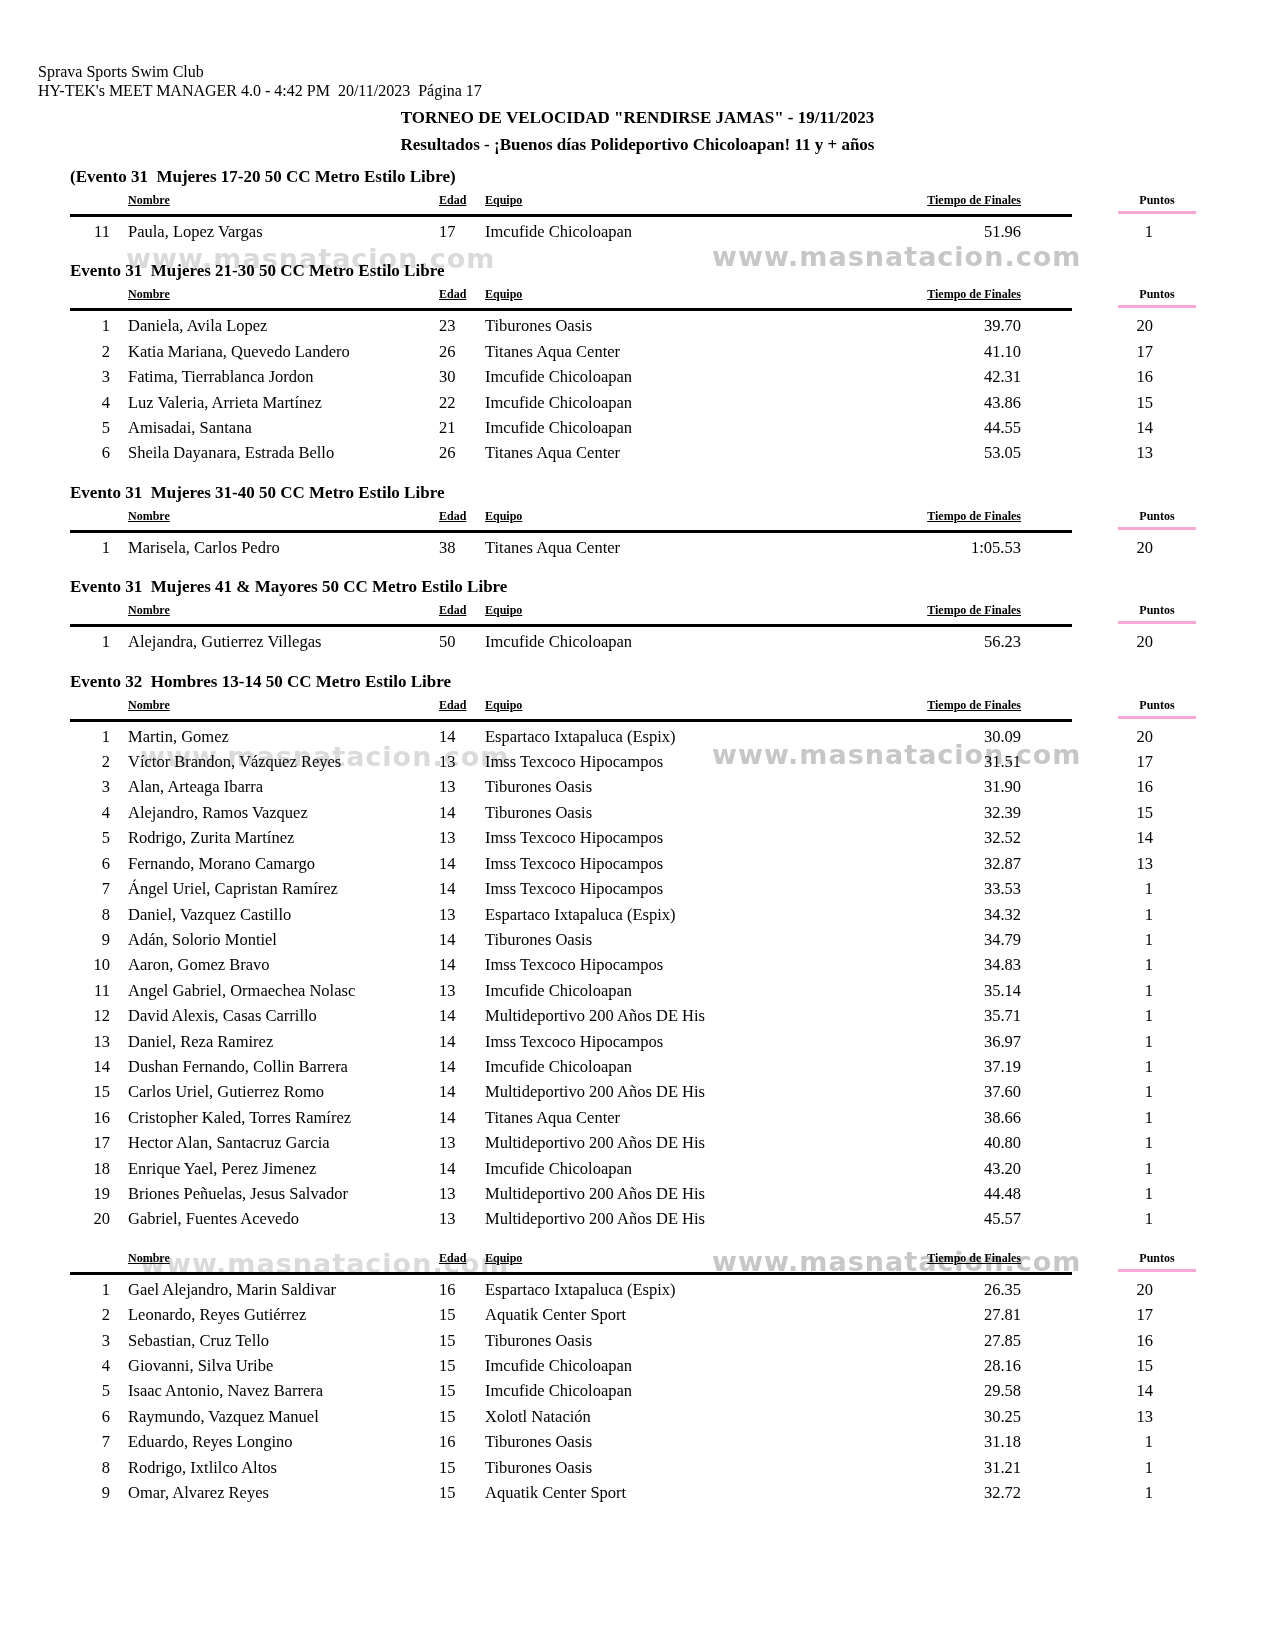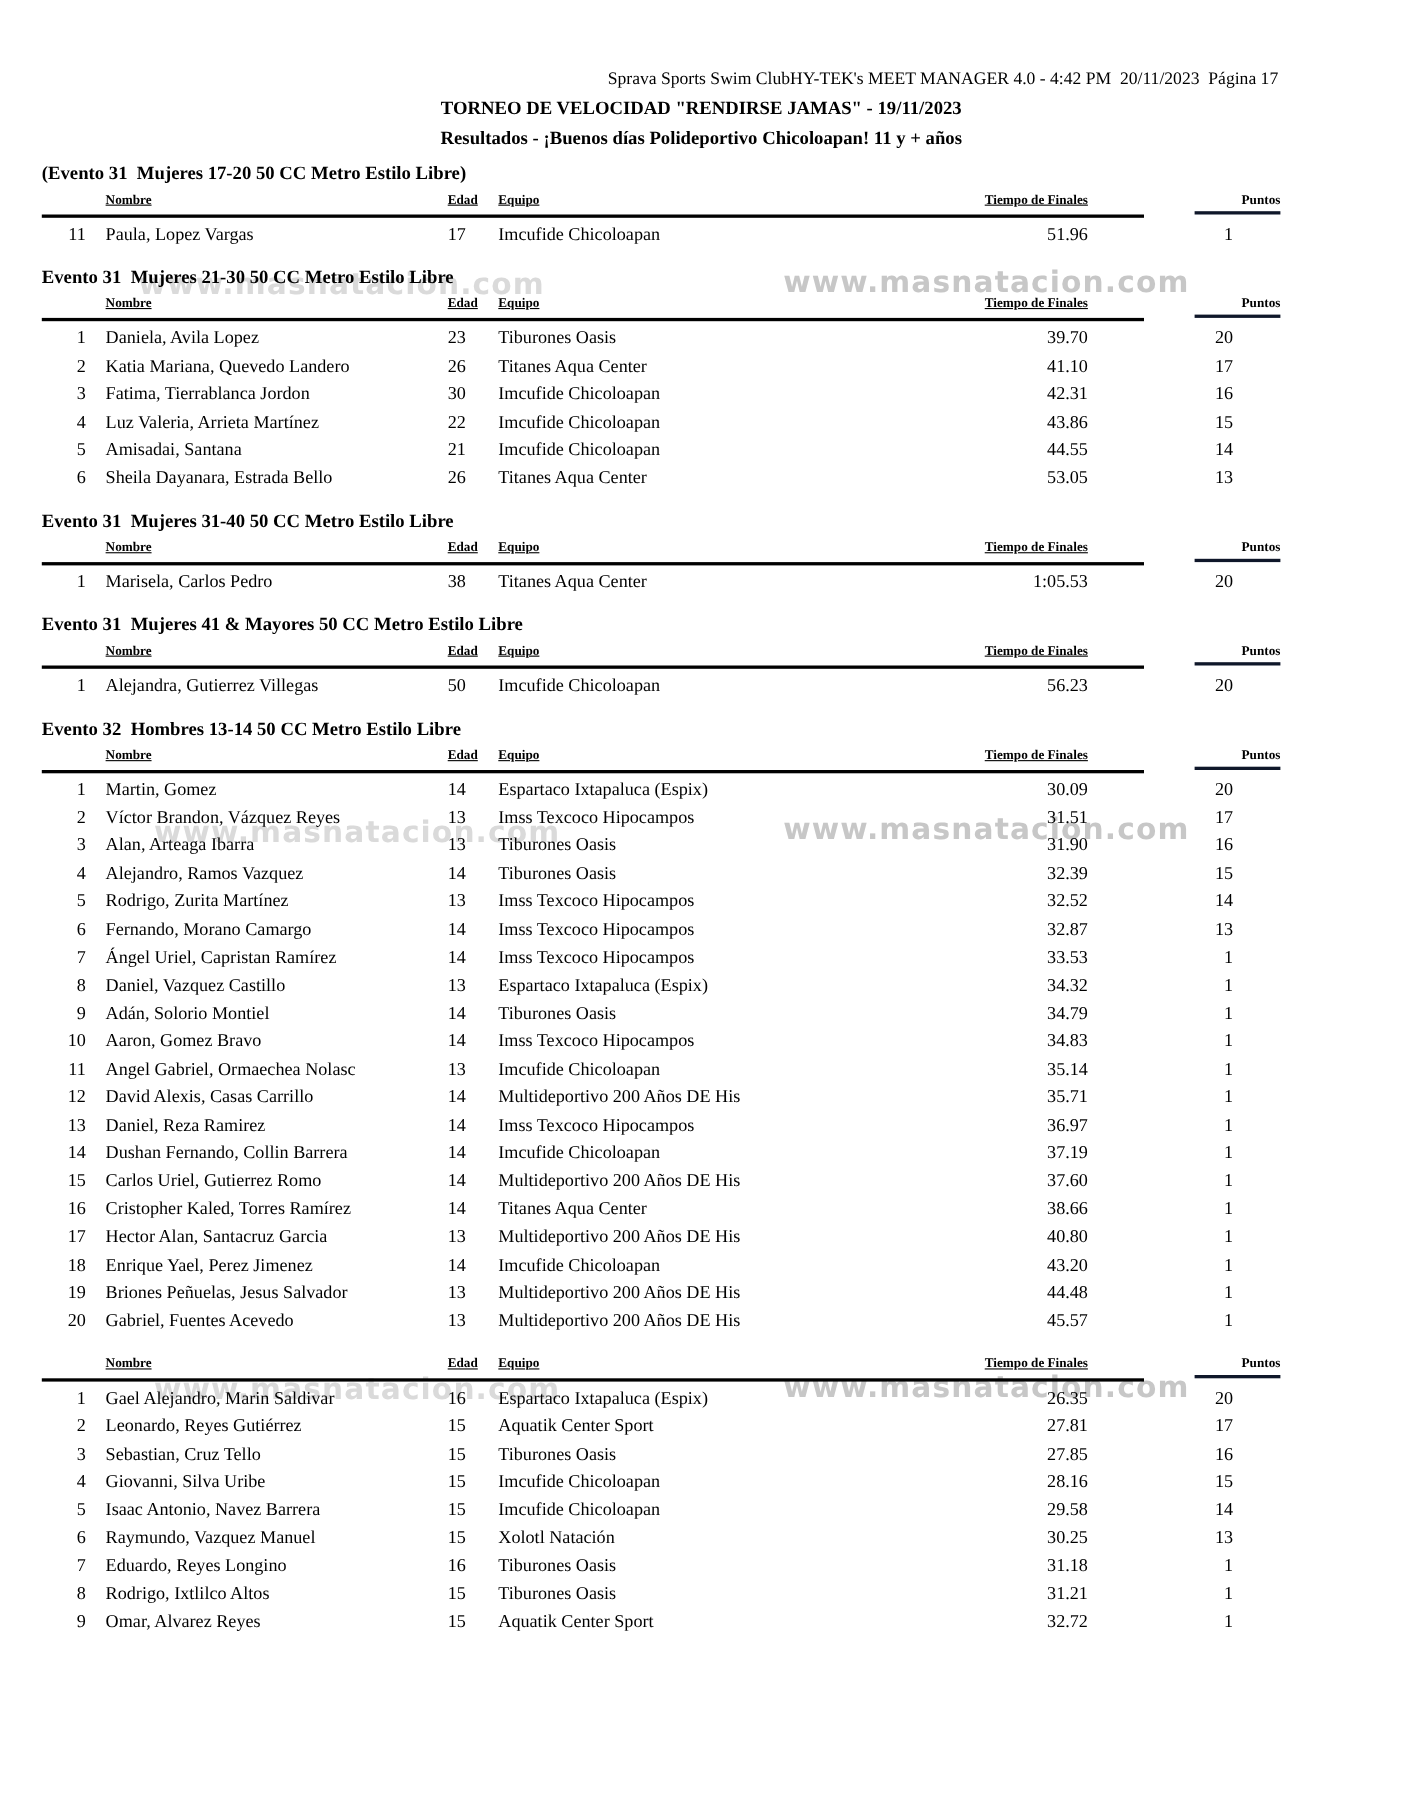--- a/index.html
+++ b/index.html
@@ -19,33 +19,33 @@
   .w2l{left:140px; top:741px; color:#dadada;}
   .w2r{left:712px; top:739px; color:#c7c7c7;}
   .w3l{left:140px; top:1248px; color:#dadada;}
   .w3r{left:712px; top:1246px; color:#c7c7c7;}
 
   .content { position:relative; z-index:1; }
 
   .topbar {
     display:flex; justify-content:flex-end;
     padding:62px 113px 0 38px;
-    font-size:16px; line-height:19px; white-space:pre;
+    font-size:16px; line-height:19px; white-space:pre;flex-direction:column;
   }
   .title    { margin-top:8px; font-size:17px; font-weight:bold; text-align:center; white-space:pre; line-height:20px; }
   .subtitle { margin-top:7px; font-size:17px; font-weight:bold; text-align:center; white-space:pre; line-height:20px; }
 
-  .section { margin-top:16px; padding-left:38px; }
+  .section { margin-top:16px; padding-left:38px;margin-left:32px; }
   .section.first { margin-top:11px; }
   .sec-title { font-size:17px; font-weight:bold; white-space:pre; line-height:21px; }
   .thead { display:flex; width:1126px; font-weight:bold; font-size:12px; line-height:21px; margin-top:3px; }
   .hl { text-decoration:underline; }
   .pts-label {
-    display:inline-block; width:78px; text-align:right;
-    border-bottom:3px solid #0f172a; text-decoration:none;font-family:Liberation Serif, serif;
+    display:inline-block; width:78px; text-align:center;
+    border-bottom:3px solid #f9a8d4; text-decoration:none;font-family:Liberation Serif, serif;
   }
   .rule { width:1002px; height:3px; background:#000000; }
   .rows { margin-top:2px; }
   .trow { display:flex; width:1126px; font-size:16.5px; line-height:25.4px; }
   .c { box-sizing:border-box; flex:0 0 auto; }
   .c-place { width:44px;  text-align:right; padding-right:4px; }
   .c-name  { width:325px; padding-left:14px; white-space:nowrap; overflow:hidden; }
   .c-age   { width:32px;  text-align:left; }
   .c-team  { width:400px; padding-left:14px; white-space:nowrap; overflow:hidden; }
   .c-time  { width:170px; text-align:right; padding-right:20px; }

